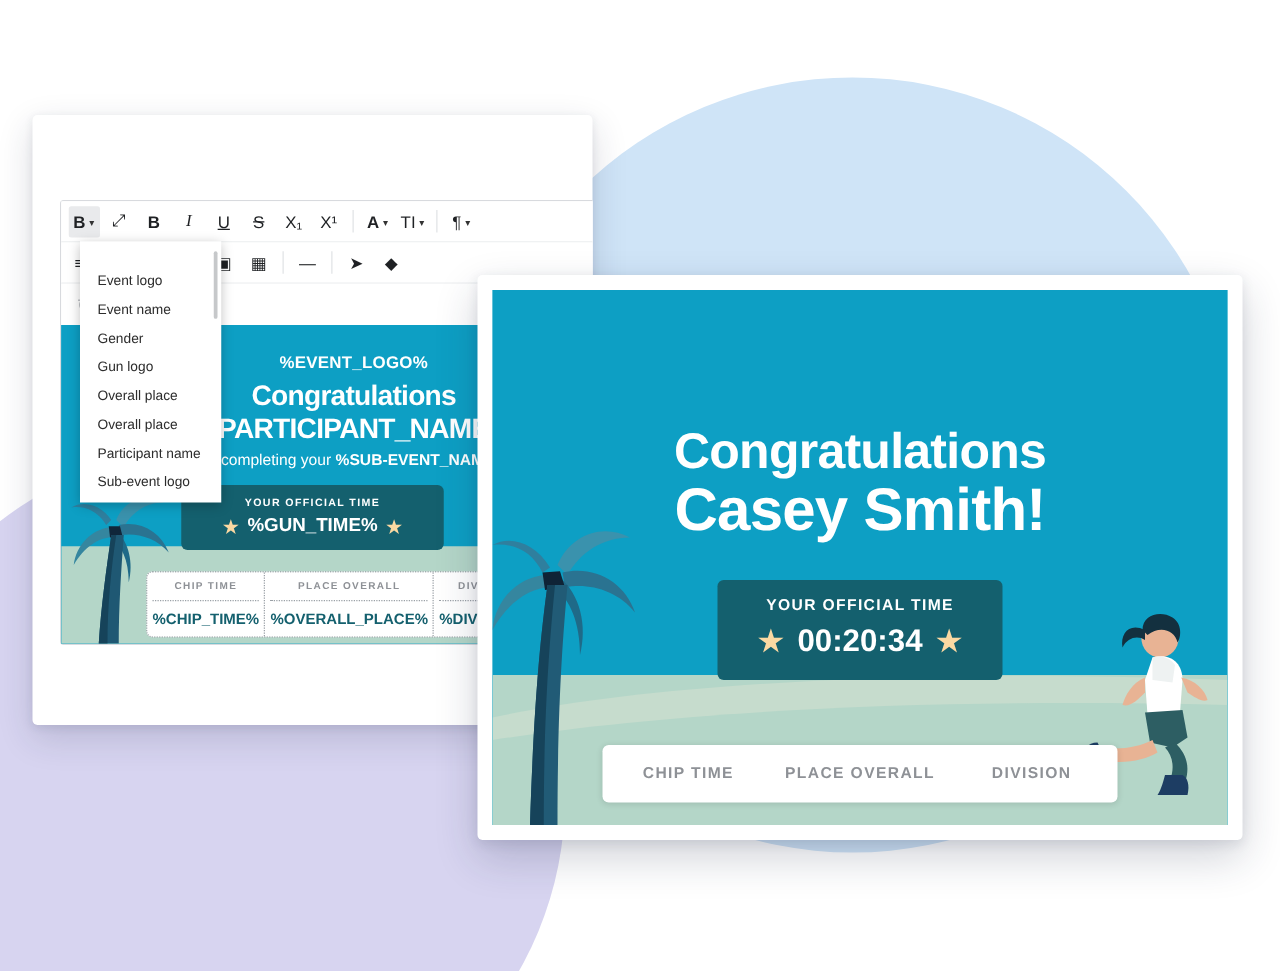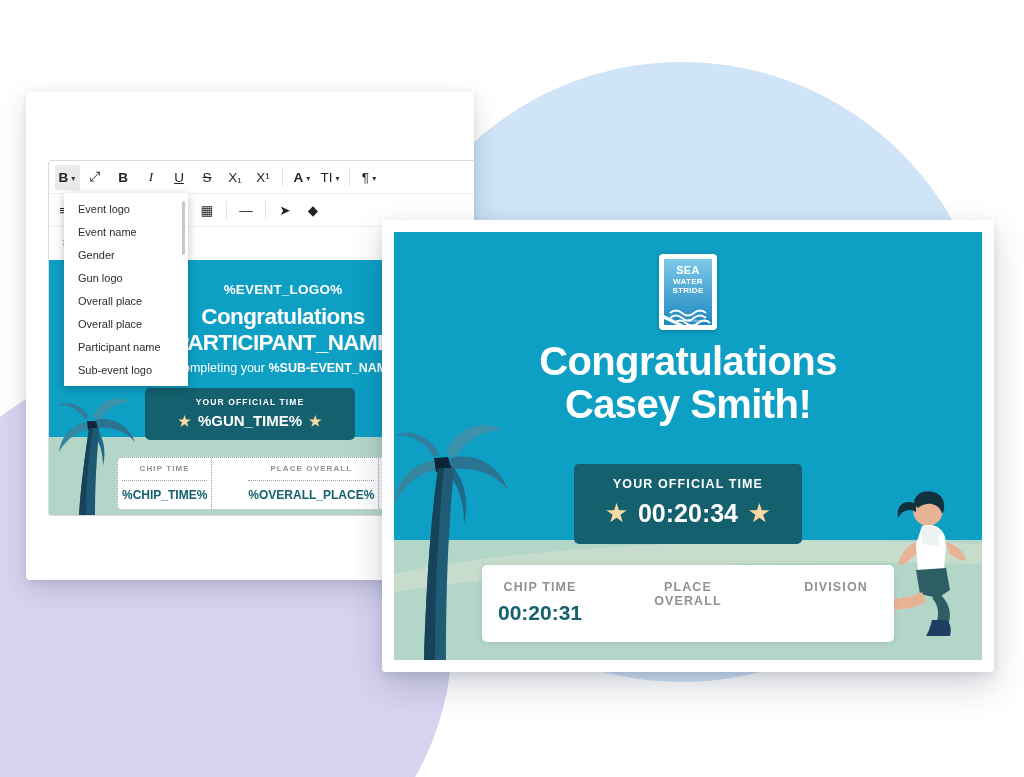--- a/index.html
+++ b/index.html
@@ -79,25 +79,25 @@
   .tb-btn.active { background: #e9eaec; }
   .tb-btn.dim { color: #c3c6ca; }
   .caret { font-size: 8px; margin-left: 3px; color: #333; position: relative; top: 1px; }
   .tb-sep { width: 1px; height: 18px; background: #e1e3e6; margin: 0 5px; }
   .tbi { display: block; }
 
   
   #merge-menu {
     position: absolute;
     left: 38px; top: 101px;
-    width: 124px;
+    width: 113px;
     background: #ffffff;
     box-shadow: 0 2px 9px rgba(0,0,0,0.25);
     z-index: 40;
-    padding: 4px 0 5px 0;
+    padding: 20px 0 5px 0;
   }
   .mi {
     font-size: 11px;
     color: #2c2c2c;
     padding: 5.5px 0 5.5px 14px;
     font-family: "Liberation Sans", sans-serif;
     white-space: nowrap;
   }
   #merge-scroll {
     position: absolute;
@@ -146,21 +146,20 @@
   }
   .time-value {
     font-weight: 700; display: flex; align-items: center; justify-content: center;
   }
   .star { color: #fbd9a2; display: inline-block; }
 
   .stats {
     background: #ffffff;
     border-radius: 5px;
     display: flex;
-    gap: 32px;
   }
   .stat { flex: 1; text-align: center; }
   .stat-h {
     color: #8e9196; font-weight: 700; letter-spacing: 1.1px;
   }
   .stat-v { color: #14606e; font-weight: 700; }
 
   
   #rte-body .stats { border: 1px dotted #9aa0a6; }
   #rte-body .stat { border-right: 1px dotted #9aa0a6; padding: 6px 4px 7px; }
@@ -393,53 +392,37 @@
       <path d="M56 40 C62 38 70 40 74 46 L72 60 L56 58 Z" fill="#eef2f2"></path>
       <path d="M79 56 C90 58 98 66 100 74 C96 76 90 72 84 68 Z" fill="#e8b394"></path>
       <path d="M50 56 C40 60 34 70 32 78 C38 80 44 74 50 68 Z" fill="#e8b394"></path>
       <path d="M50 84 L80 82 L84 104 L72 112 L54 108 Z" fill="#2d5e63"></path>
       <path d="M74 108 C84 118 86 128 82 140 L70 138 C74 128 72 118 66 112 Z" fill="#2d5e63"></path>
       <path d="M56 106 C44 112 30 114 16 112 L16 122 C32 126 50 122 60 116 Z" fill="#e8b394"></path>
       <path d="M12 108 C4 108 0 114 2 120 C6 124 14 124 18 120 Z" fill="#1d3d63"></path>
       <path d="M66 134 C64 142 62 147 60 150 L84 150 C86 142 84 136 80 134 Z" fill="#1d3d63"></path>
     </svg>
 
-    <div id="logo-card">
-      <div id="logo-art">
-        <div class="logo-word" style="font-size:11px;">SEA</div>
-        <div class="logo-word" style="font-size:8px;margin-top:2px;">WATER</div>
-        <div class="logo-word" style="font-size:8px;margin-top:1px;">STRIDE</div>
-        <svg width="48" height="26" viewBox="0 0 48 26" style="position:absolute;bottom:0;left:0;">
-          <path d="M0 26 L0 16 L20 26 Z" fill="#ffffff" opacity="0.95"></path>
-          <path d="M0 26 L0 20 L13 26 Z" fill="#1e88c0"></path>
-          <path d="M6 14 Q12 9 18 14 T30 14 T42 14" stroke="#ffffff" stroke-width="2" fill="none"></path>
-          <path d="M6 19 Q12 14 18 19 T30 19 T42 19" stroke="#ffffff" stroke-width="2" fill="none"></path>
-          <path d="M10 24 Q16 19 22 24 T34 24 T46 24" stroke="#ffffff" stroke-width="2" fill="none"></path>
-        </svg>
-        <div class="logo-sub">Run city marathon</div>
-      </div>
-    </div>
 
     <div class="headline" style="position:absolute;top:108px;left:0;right:0;font-size:40px;">Congratulations</div>
-    <div class="headline" style="position:absolute;top:151px;left:0;right:0;font-size:40px;">Casey Smith!</div>
+    <div class="headline" style="position:absolute;top:151px;left:0;right:0;font-size:48px;">Casey Smith!</div>
 
 
     <div class="time-box" style="position:absolute;top:232px;left:50%;transform:translateX(-50%);width:228px;padding:13px 0 16px;">
       <div class="time-label" style="font-size:12.5px;">YOUR OFFICIAL TIME</div>
       <div class="time-value" style="font-size:25px;margin-top:8px;gap:11px;">
         <span class="star" style="font-size:23px;">★</span>
         <span>00:20:34</span>
         <span class="star" style="font-size:23px;">★</span>
       </div>
     </div>
 
     <div class="stats" id="rend-stats" style="position:absolute;bottom:18px;left:50%;transform:translateX(-50%);width:412px;padding:15px 0 17px;box-shadow:0 1px 5px rgba(0,0,0,0.12);">
         <div class="stat">
           <div class="stat-h" style="font-size: 12.5px;">CHIP TIME</div>
-          <div class="stat-v" style="font-size: 21px; margin-top: 7px;">00:20:31</div>
         </div>
         <div class="stat">
           <div class="stat-h" style="font-size: 12.5px;">PLACE OVERALL</div>
         </div>
         <div class="stat">
           <div class="stat-h" style="font-size: 12.5px;">DIVISION</div>
         </div>
       </div>
 
   </div>

